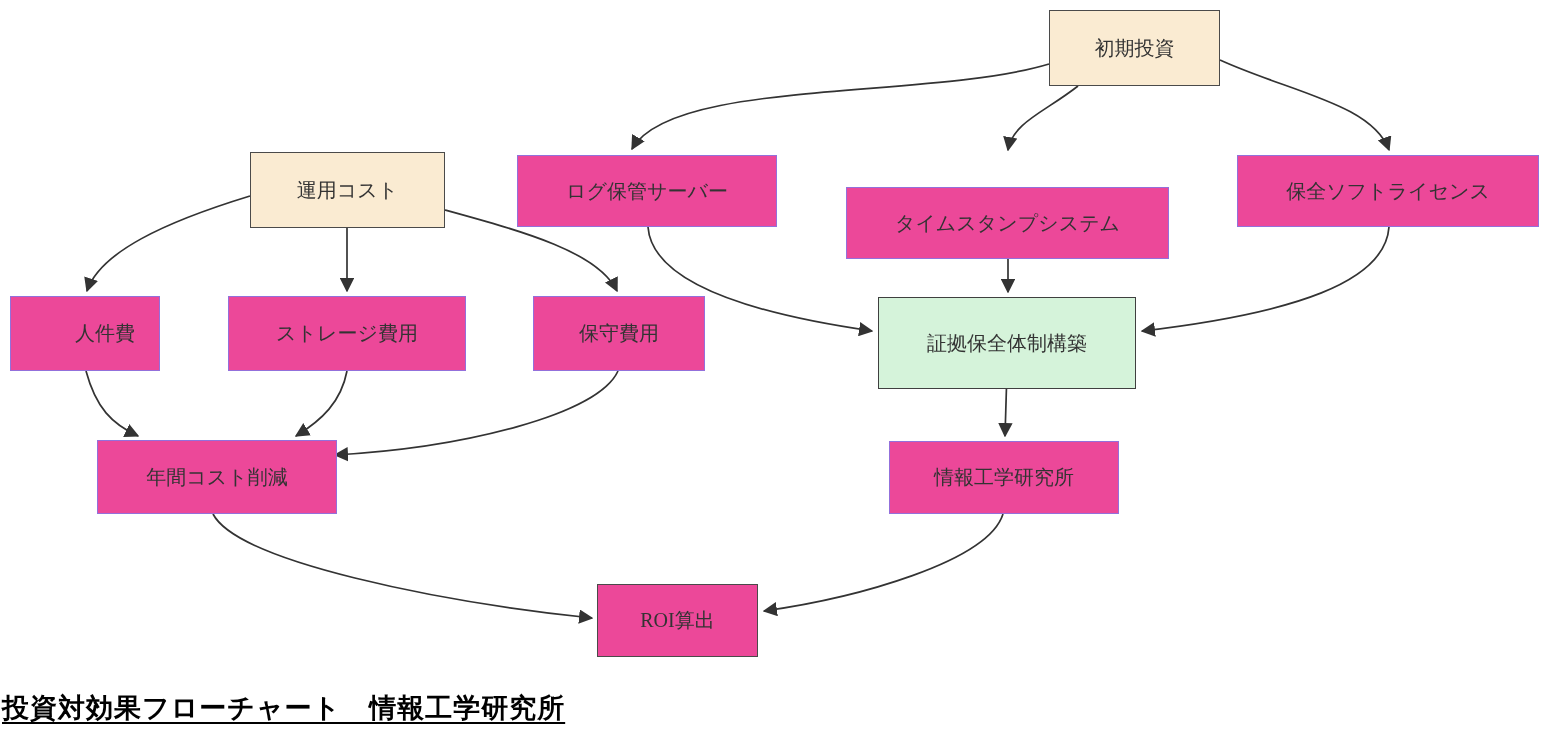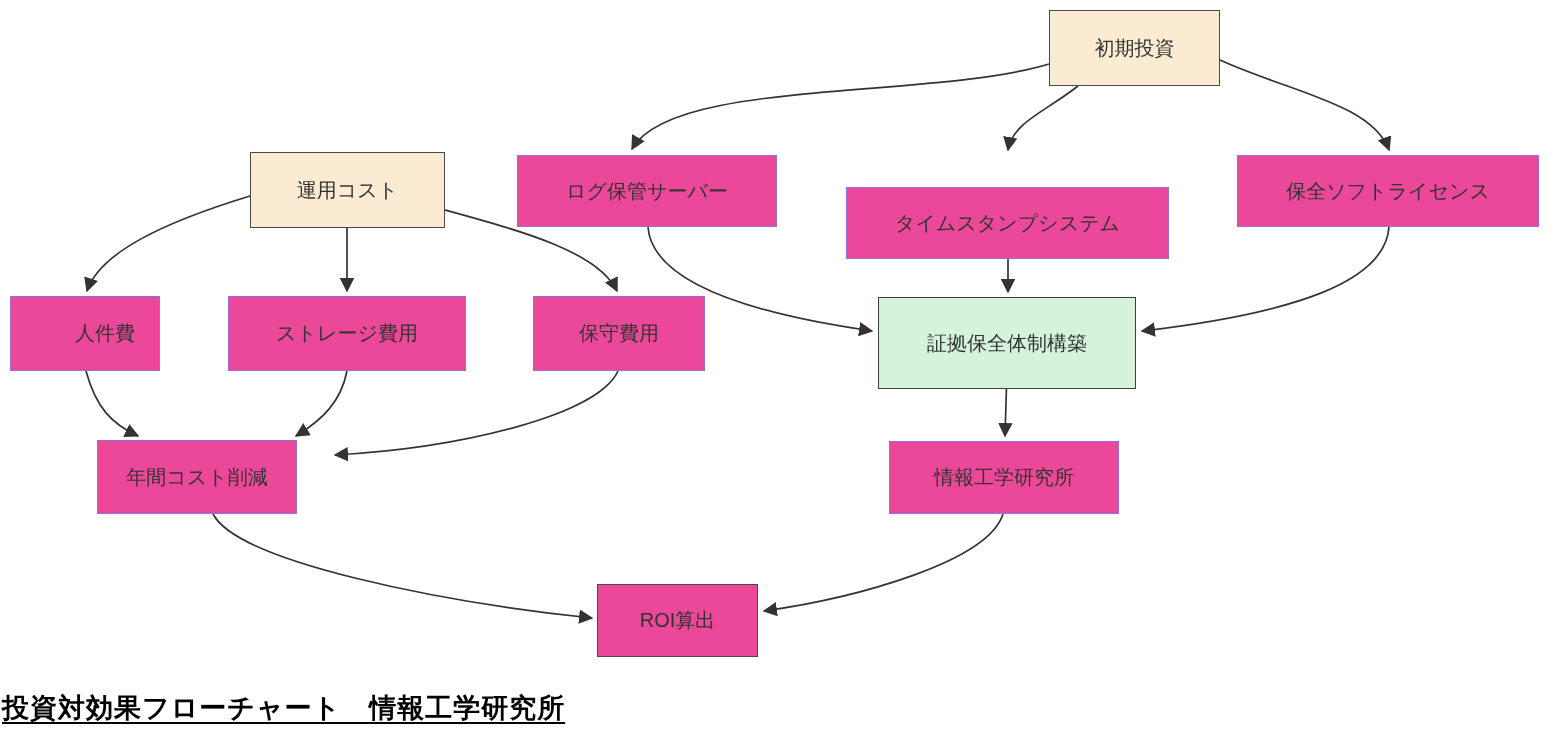--- a/index.html
+++ b/index.html
@@ -4,36 +4,37 @@
 <style>
   html,body{margin:0;padding:0;background:#ffffff;}
   body{font-family:"Liberation Sans","DejaVu Sans",sans-serif;}
   .canvas{position:relative;width:1568px;height:740px;background:#ffffff;overflow:hidden;}
   .edges{position:absolute;left:0;top:0;width:1568px;height:740px;z-index:1;}
   .node{
     position:absolute;box-sizing:border-box;z-index:2;
     display:flex;align-items:center;justify-content:center;
     font-size:20px;color:#333333;border:1.6px solid;text-align:center;
     white-space:nowrap;
+    font-family:Liberation Serif, serif;
   }
   .cream {background:#faebd2;border-color:#4a4a4a;}
   .purple{background:#ec4899;border-color:#9370db;}
   .green {background:#d5f3da;border-color:#3f3f3f;}
   .yellow{background:#ec4899;border-color:#4a4a4a;}
 
   #n-initial      {left:1049px;top:10px; width:171px;height:76px;}
   #n-operating    {left:250px; top:152px;width:195px;height:76px;}
   #n-logserver    {left:517px; top:155px;width:260px;height:72px;}
   #n-timestamp    {left:846px; top:155px;width:323px;height:72px;margin-top:32px;}
   #n-preservation {left:1237px;top:155px;width:302px;height:72px;}
   #n-personnel    {left:10px;  top:296px;width:150px;height:75px;padding-left:40px;}
   #n-storage      {left:228px; top:296px;width:238px;height:75px;}
   #n-maintenance  {left:533px; top:296px;width:172px;height:75px;}
   #n-evidence     {left:878px; top:297px;width:258px;height:92px;}
-  #n-annual       {left:97px;  top:440px;width:200px;height:74px;}
+  #n-annual       {left:97px;  top:440px;width:240px;height:74px;}
   #n-legal        {left:889px; top:441px;width:230px;height:73px;}
   #n-roi          {left:597px; top:584px;width:161px;height:73px;}
 
   .caption{
     position:absolute;left:2px;top:690px;z-index:2;
     font-size:27px;font-weight:bold;color:#000000;
     text-decoration:underline;text-underline-offset:5px;
     letter-spacing:1px;white-space:pre;
   }
 </style>

